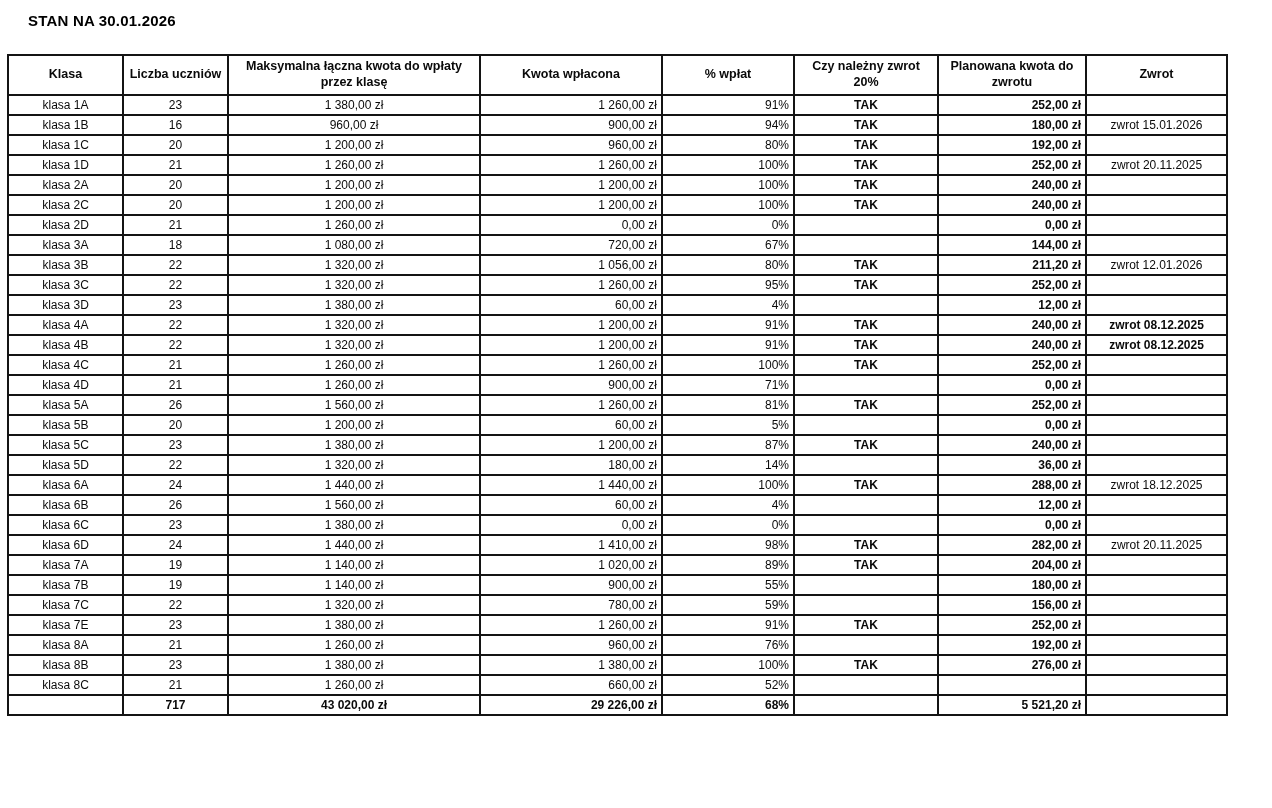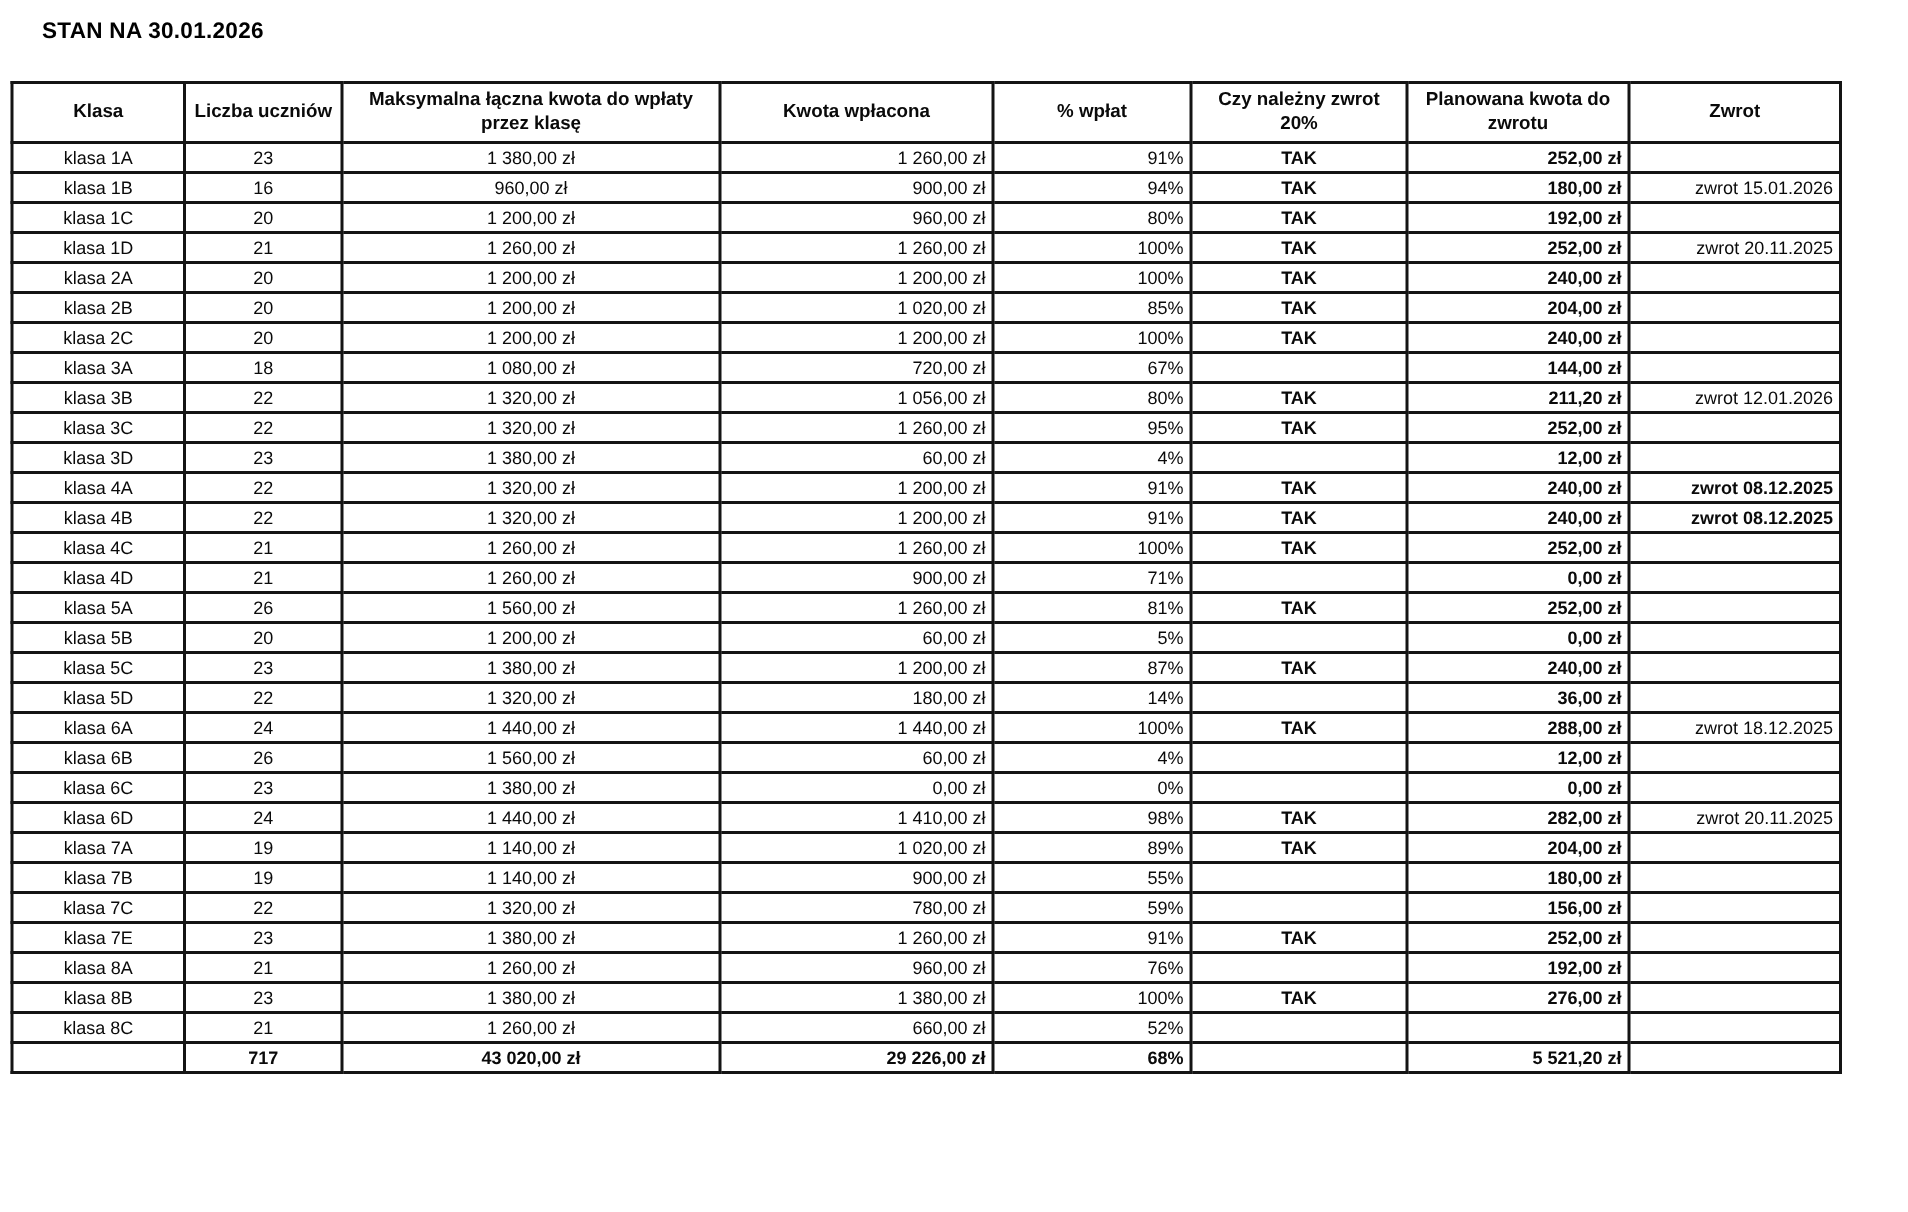--- a/index.html
+++ b/index.html
@@ -52,21 +52,21 @@
   }
   table.report td {
     font-size: 12px;
     height: 20px;
     line-height: 18px;
     padding: 0 4px;
     vertical-align: middle;
   }
   .c-center { text-align: center; }
   .c-right  { text-align: right; }
-  .c-left   { text-align: right; }
+  .c-left   { text-align: center; }
   .bold     { font-weight: 700; }
   tfoot td  { font-weight: 700; margin-top: 29px; }
 </style>
 </head>
 <body>
 
 <div class="page">
 
   <div class="doc-title">STAN NA 30.01.2026</div>
 
@@ -138,37 +138,37 @@
       <td class="c-center">klasa 2A</td>
       <td class="c-center">20</td>
       <td class="c-center">1 200,00 zł</td>
       <td class="c-right">1 200,00 zł</td>
       <td class="c-right">100%</td>
       <td class="c-center bold">TAK</td>
       <td class="c-right bold">240,00 zł</td>
       <td class="c-left"></td>
     </tr>
         <tr>
-      <td class="c-center">klasa 2B</td>
-      <td class="c-center">20</td>
-      <td class="c-center">1 200,00 zł</td>
-      <td class="c-right">1 020,00 zł</td>
-      <td class="c-right">85%</td>
-      <td class="c-center bold">TAK</td>
-      <td class="c-right bold">204,00 zł</td>
-      <td class="c-left"></td>
-    </tr>
-        <tr>
       <td class="c-center">klasa 2C</td>
       <td class="c-center">20</td>
       <td class="c-center">1 200,00 zł</td>
       <td class="c-right">1 200,00 zł</td>
       <td class="c-right">100%</td>
       <td class="c-center bold">TAK</td>
       <td class="c-right bold">240,00 zł</td>
+      <td class="c-left"></td>
+    </tr>
+        <tr>
+      <td class="c-center">klasa 2D</td>
+      <td class="c-center">21</td>
+      <td class="c-center">1 260,00 zł</td>
+      <td class="c-right">0,00 zł</td>
+      <td class="c-right">0%</td>
+      <td class="c-center bold"></td>
+      <td class="c-right bold">0,00 zł</td>
       <td class="c-left"></td>
     </tr>
         <tr>
       <td class="c-center">klasa 3A</td>
       <td class="c-center">18</td>
       <td class="c-center">1 080,00 zł</td>
       <td class="c-right">720,00 zł</td>
       <td class="c-right">67%</td>
       <td class="c-center bold"></td>
       <td class="c-right bold">144,00 zł</td>

